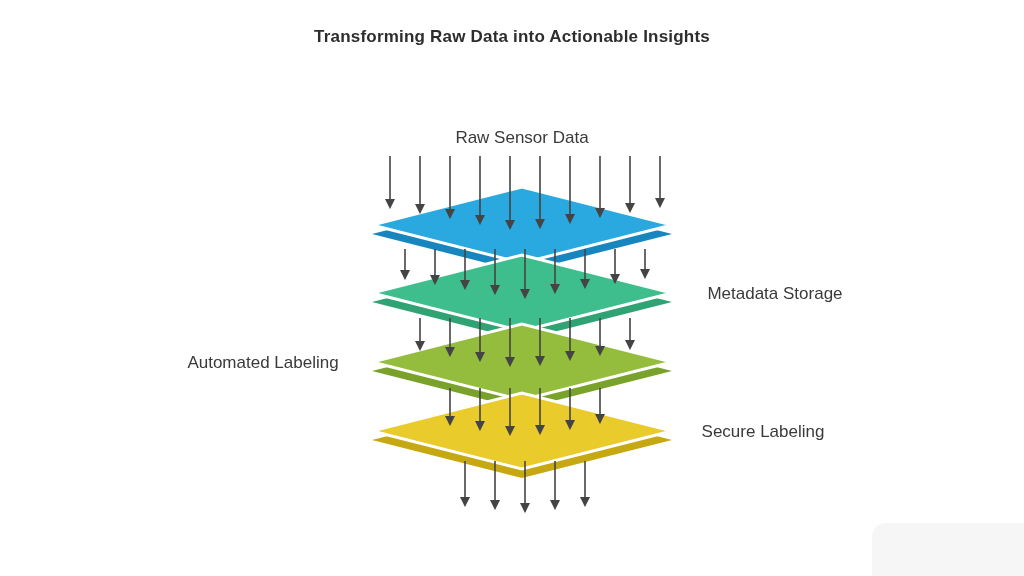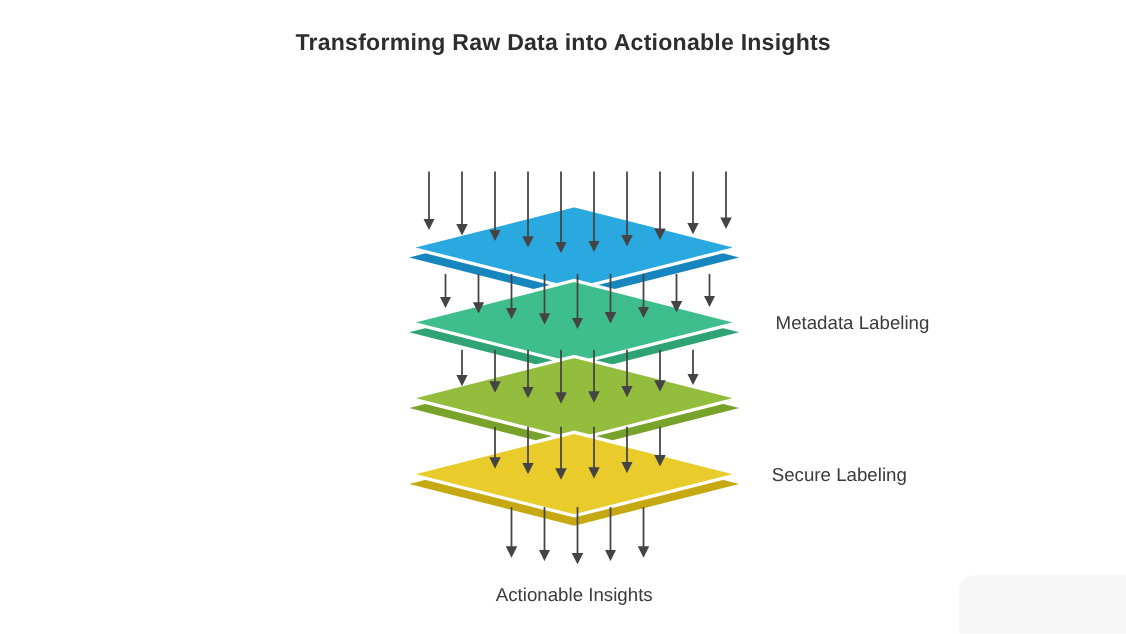--- a/index.html
+++ b/index.html
@@ -27,21 +27,21 @@
     line-height: 22px;
     text-align: center;
     white-space: nowrap;
   }
   .title {
     position: absolute;
     left: 0;
     top: 27px;
     width: 1024px;
     text-align: center;
-    font-size: 21px;
+    font-size: 17px;
     font-weight: 700;
     color: #2d2d2d;
     letter-spacing: 0.2px;
   }
   .watermark {
     position: absolute;
     left: 872px;
     top: 523px;
     width: 220px;
     height: 90px;
@@ -134,22 +134,23 @@
       <line class="arrow" x1="465" y1="461" x2="465" y2="505" marker-end="url(#ah)"></line>
       <line class="arrow" x1="495" y1="461" x2="495" y2="508" marker-end="url(#ah)"></line>
       <line class="arrow" x1="525" y1="461" x2="525" y2="511" marker-end="url(#ah)"></line>
       <line class="arrow" x1="555" y1="461" x2="555" y2="508" marker-end="url(#ah)"></line>
       <line class="arrow" x1="585" y1="461" x2="585" y2="505" marker-end="url(#ah)"></line>
     </g>
   </svg>
 
   <div class="title">Transforming Raw Data into Actionable Insights</div>
 
+  <div class="label" style="left:372px; top:127px; width:300px;">Raw Sensor Data</div>
 
 
-  <div class="label" style="left:645px; top:283px; width:260px;">Metadata Labeling</div>
+  <div class="label" style="left:645px; top:283px; width:260px;">Metadata Storage</div>
 
+  <div class="label" style="left:133px; top:352px; width:260px;">Automated Labeling</div>
 
   <div class="label" style="left:633px; top:421px; width:260px;">Secure Labeling</div>
 
-  <div class="label" style="left:372px; top:530px; width:300px;">Actionable Insights</div>
 
 </div>
 
 </body></html>

